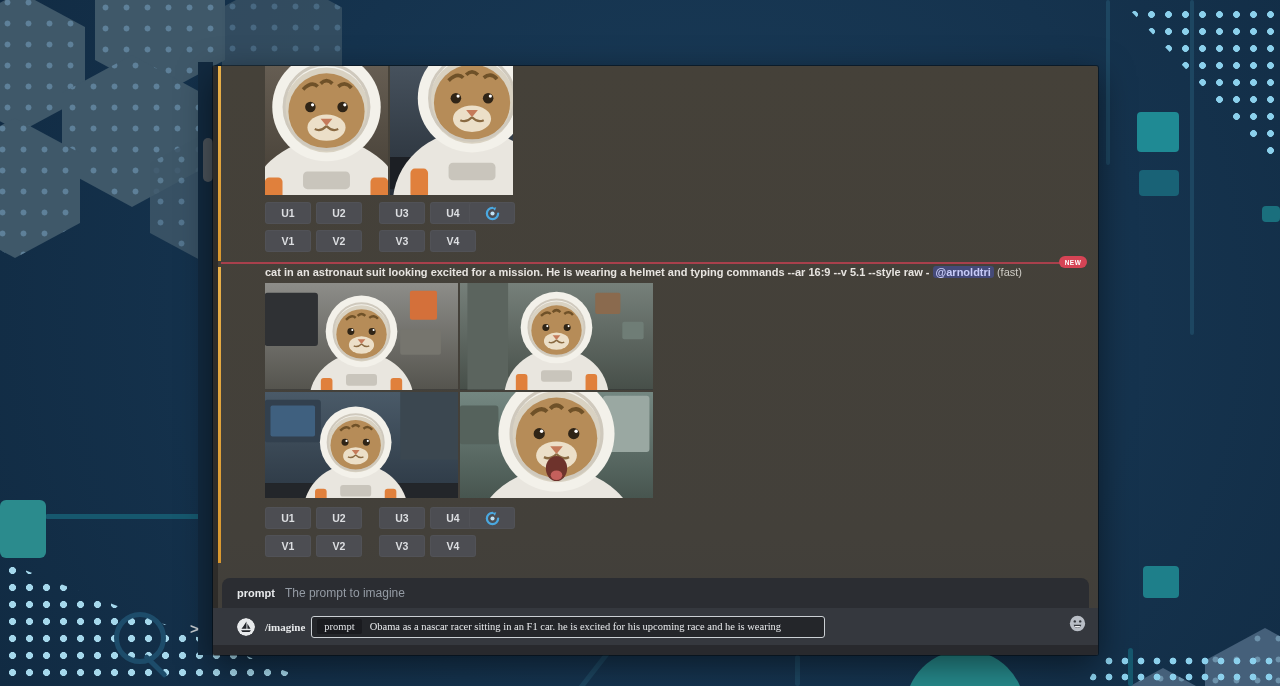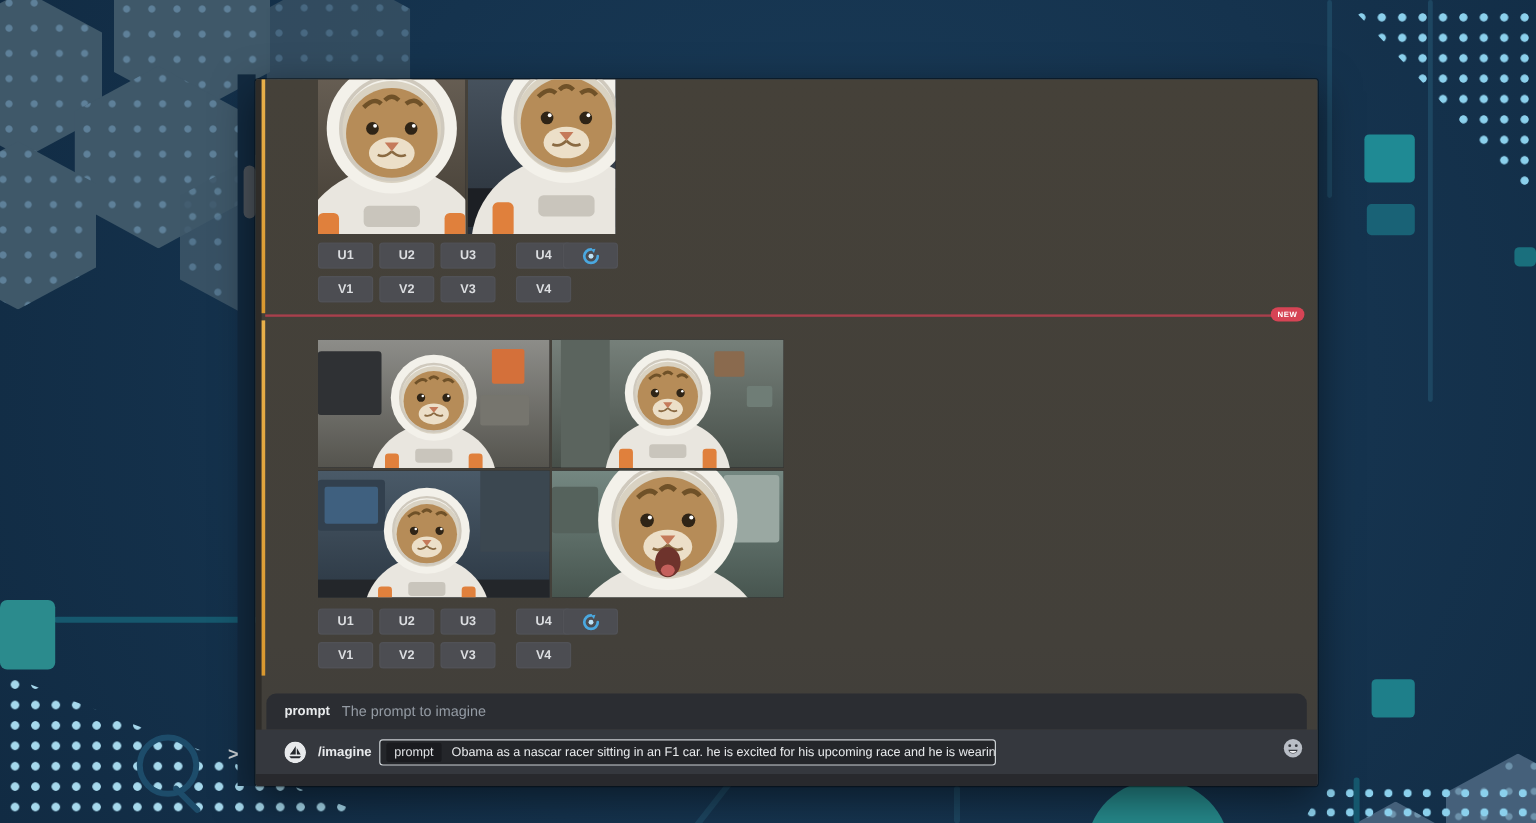--- a/index.html
+++ b/index.html
@@ -29,32 +29,32 @@
   .winedge{position:absolute;left:0;top:0;width:5px;height:100%;background:#2e2c29;}
   .obar{position:absolute;left:5px;width:3px;background:linear-gradient(#e8b04a,#d9982f);}
   .imgstrip{position:absolute;left:52px;top:0;width:248px;height:129px;display:grid;grid-template-columns:1fr 1fr;gap:2px;}
   .imggrid{position:absolute;left:52px;top:217px;width:388px;height:215px;display:grid;grid-template-columns:1fr 1fr;grid-template-rows:1fr 1fr;gap:2px;}
   .cell{width:100%;height:100%;overflow:hidden;background:#2c2c2c;}
   .cell svg{width:100%;height:100%;display:block;}
   .btn{position:absolute;width:46px;height:22px;background:#4c4d52;border-radius:3px;
        color:#dcdee1;font-size:10.5px;font-weight:bold;display:flex;align-items:center;justify-content:center;
        box-shadow:inset 0 0 0 1px rgba(255,255,255,.03);cursor:pointer;}
   .btn.reroll svg{width:15px;height:15px;}
-  .x0{left:52px}.x1{left:103px}.x2{left:154px}.x3{left:217px}.x4{left:256px}
+  .x0{left:52px}.x1{left:103px}.x2{left:166px}.x3{left:217px}.x4{left:256px}
   .divline{position:absolute;left:8px;top:196px;width:850px;height:2px;background:#a8404c;}
   .newbadge{position:absolute;left:846px;top:190px;width:28px;height:12px;background:#d64455;border-radius:7px;
             color:#fff;font-size:6.5px;font-weight:bold;display:flex;align-items:center;justify-content:center;letter-spacing:.5px;}
   .msgtext{position:absolute;left:52px;top:200px;width:800px;font-size:11px;font-weight:bold;color:#e7e4e0;white-space:nowrap;}
   .mention{background:#454a78;color:#c7cbf8;border-radius:3px;padding:0 3px;font-weight:600;cursor:pointer;}
   .fast{color:#cfccc6;font-weight:normal;}
   .popup{position:absolute;left:9px;top:512px;width:867px;height:30px;background:#2b2d32;border-radius:8px 8px 0 0;
          display:flex;align-items:center;}
   .popopt{margin-left:15px;font-size:11px;font-weight:bold;color:#e8eaec;}
   .popdesc{margin-left:10px;font-size:12px;color:#949ba4;}
-  .inputbar{position:absolute;left:0;top:542px;width:885px;height:37px;background:#35383e;display:flex;align-items:center;}
+  .inputbar{position:absolute;left:0;top:542px;width:885px;height:37px;background:#35383e;display:flex;align-items:center;font-family:Liberation Serif, serif;}
   .avatar{width:18px;height:18px;border-radius:50%;margin-left:24px;flex:none;}
   .cmd{margin-left:10px;font-size:11px;font-weight:bold;color:#e8eaec;flex:none;}
   .field{margin-left:6px;width:512px;height:20px;border:1px solid #cbd0d4;border-radius:3px;background:#24262a;
          display:flex;align-items:center;overflow:hidden;flex:none;cursor:text;}
   .chip{margin-left:5px;background:#1a1b1f;color:#dfe1e4;font-size:10.5px;padding:2px 7px;border-radius:2px;flex:none;}
   .fieldval{margin-left:8px;font-size:10.5px;color:#e9ebed;white-space:nowrap;}
   .emojibtn{position:absolute;right:12px;top:7px;width:17px;height:17px;cursor:pointer;}
   .footer{position:absolute;left:0;top:579px;width:885px;height:10px;background:#28292d;}
 </style>
 </head>
@@ -167,20 +167,25 @@
       </svg>
   </div>
   <div class="btn x0" style="top:164px">V1</div>
   <div class="btn x1" style="top:164px">V2</div>
   <div class="btn x2" style="top:164px">V3</div>
   <div class="btn x3" style="top:164px">V4</div>
 
   <div class="divline"></div>
   <div class="newbadge">NEW</div>
 
+  <div class="msgtext">
+    <span>cat in an astronaut suit looking excited for a mission. He is wearing a helmet and typing commands --ar 16:9 --v 5.1 --style raw -</span>
+    <span class="mention">@arnoldtri</span>
+    <span class="fast">(fast)</span>
+  </div>
 
   <div class="imggrid">
     <div class="cell">
       <svg viewBox="0 0 200 110" preserveAspectRatio="xMidYMid slice">
         <defs>
             <linearGradient id="g3" x1="0" y1="0" x2="0" y2="1">
               <stop offset="0" stop-color="#8d8d89"></stop>
               <stop offset="1" stop-color="#55544e"></stop>
             </linearGradient>
           </defs>

